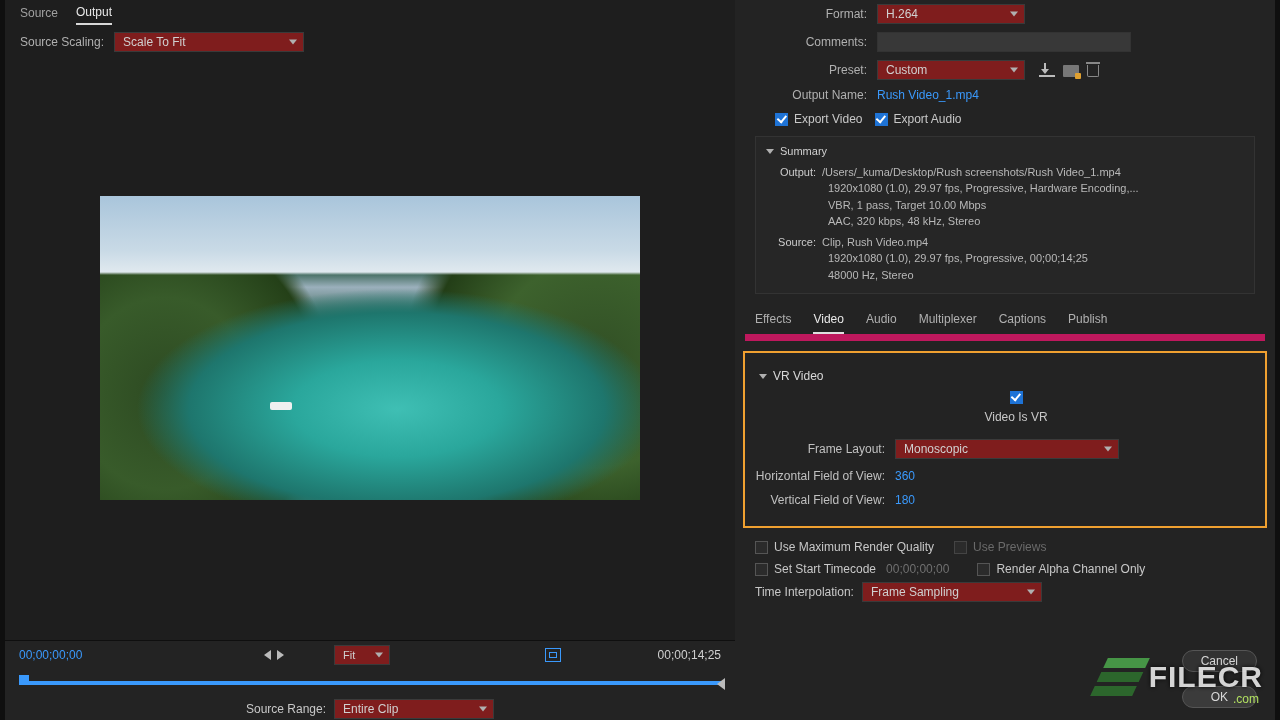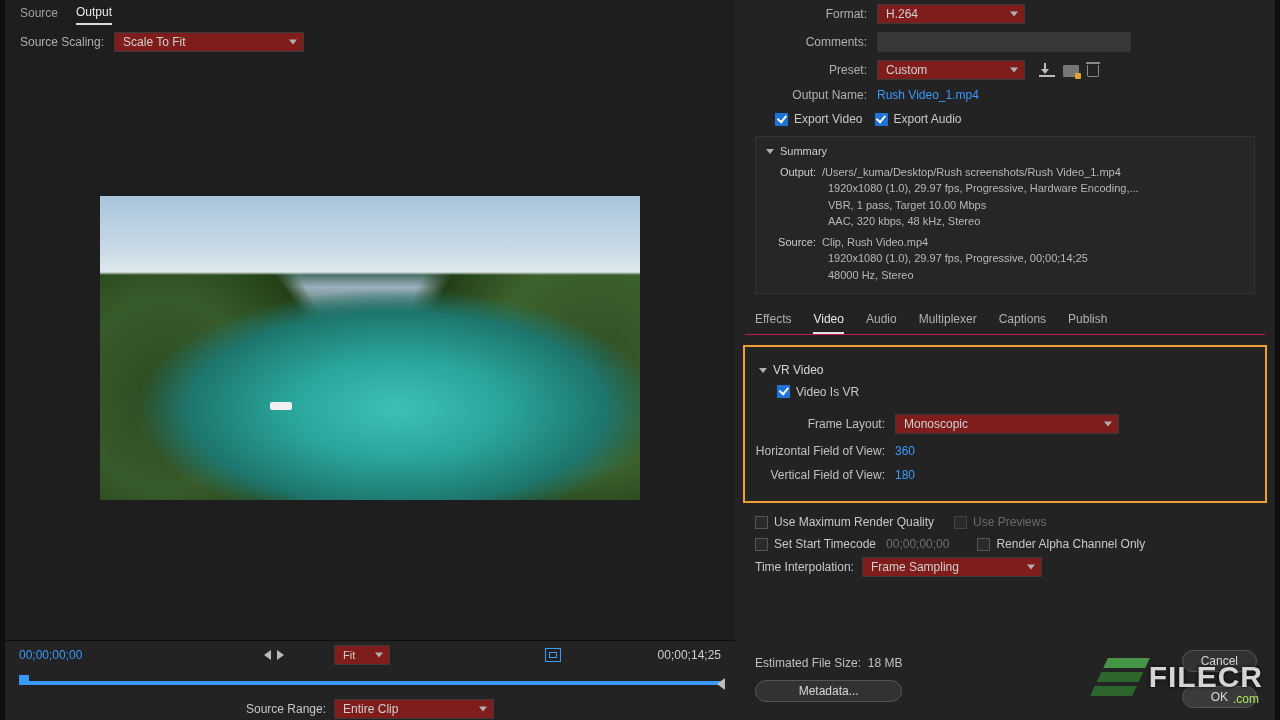--- a/index.html
+++ b/index.html
@@ -227,38 +227,38 @@
     line-height:1.5;
   }
   .summary-box .sum-head { display:flex; gap:6px; align-items:center; margin-bottom:4px; color:#d0d0d0;}
   .sum-label { display:inline-block; width:56px; text-align:right; padding-right:6px; color:#ccc;}
   .sum-block { padding-left:62px; text-indent:-62px; }
 
   
   .mid-tabs {
     display:flex; gap:22px;
     padding: 10px 0 0 10px;
-    border-bottom:1px solid #be185d;
+    border-bottom:7px solid #be185d;
     margin: 0 10px;
   }
   .mid-tab {
     color:#b0b0b0; cursor:pointer; padding-bottom:6px;
   }
   .mid-tab.active {
     color:#e8e8e8; border-bottom:2px solid #e0e0e0;
   }
 
   
   .vr-box {
     margin: 10px 8px 6px 8px;
     border: 2px solid #f0a030;
     padding: 8px 10px 14px 10px;
   }
   .vr-box .section-head { padding-left: 4px; }
-  .vr-chk-row { display:flex; gap:6px; padding: 4px 0 10px 22px;}
+  .vr-chk-row { display:flex; align-items:center; gap:6px; padding: 4px 0 10px 22px; flex-direction: column;}
   .vr-form-row { display:flex; align-items:center; padding:5px 0;}
   .vr-form-row label { width:140px; text-align:right; padding-right:10px; color:#c0c0c0;}
   .vr-dd { width: 224px; }
   .vr-val { color:#3a99fc; }
 
   
   .render-opts { padding: 6px 0 2px 20px; display:flex; flex-direction:column; gap:8px;}
   .opt-row { display:flex; align-items:center; gap:6px; }
   .disabled { color:#6a6a6a; }
   .tc-dim { color:#707070; margin-left:4px;}
@@ -445,26 +445,20 @@
       </div>
     </div>
   </div>
 
   <div class="ti-row">
     <label>Time Interpolation:</label>
     <div class="dropdown ti-dd">Frame Sampling</div>
   </div>
 
   <div class="footer-row">
-    <div style="display:flex; flex-direction:column; gap:10px;">
-      <span class="est">
-        <span>Estimated File Size:</span>&nbsp;&nbsp;<span>18 MB</span>
-      </span>
-      <button class="btn btn-meta">Metadata...</button>
-    </div>
     <div class="footer-buttons">
       <button class="btn">Cancel</button>
       <button class="btn btn-ok">OK</button>
     </div>
   </div>
 
   <div class="watermark">
     <div class="wm-bars">
       <div class="wm-bar"></div>
       <div class="wm-bar dark"></div>

